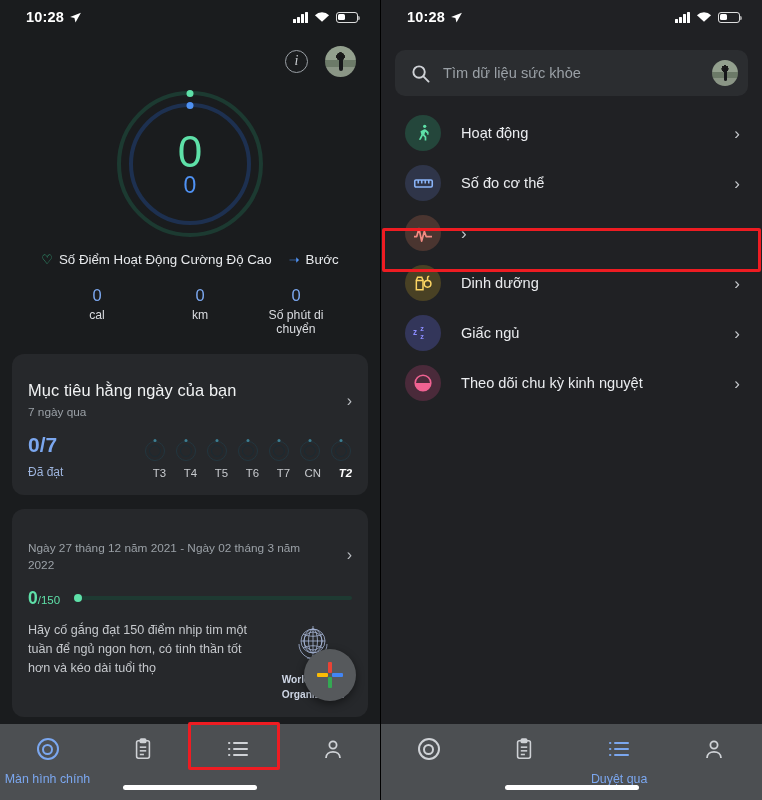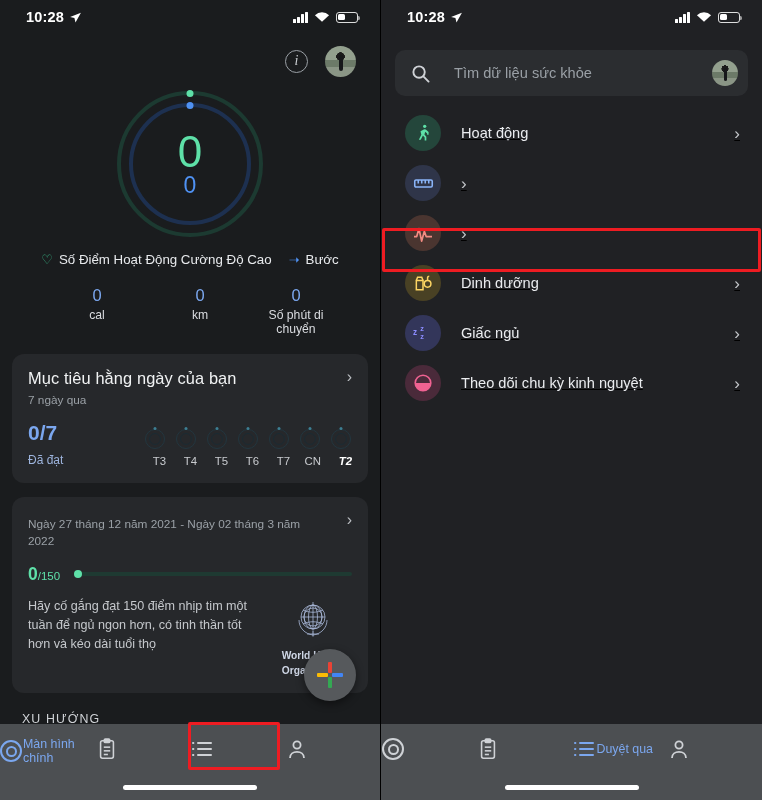--- a/index.html
+++ b/index.html
@@ -108,21 +108,21 @@
   .stat-v { font-size: 16.5px; color: #7ba7ef; line-height: 1.25; }
   .stat-l { font-size: 12.2px; color: #dadce0; margin-top: 2px; }
 
   
   .scroll-area { position: relative; }
   .card {
     background: #26282b; border-radius: 12px;
     margin: 0 12px 14px; padding: 15px 16px 16px;
     position: relative;
   }
-  .card-row { display:flex; align-items:flex-start; justify-content:space-between; }
+  .card-row { display:flex; align-items:center; justify-content:space-between;margin-top:12px; }
   .card-title { font-size: 16.4px; color: #f1f3f4; font-weight: 400; letter-spacing:.1px; }
   .card-sub { font-size: 11.8px; color: #9aa0a6; margin-top: 4px; line-height: 1.42; }
   .chev { color: #b8bcc0; font-size: 16px; line-height: 1; padding-left: 8px; }
 
   .daily-body { display:flex; align-items:flex-end; justify-content:space-between; margin-top: 14px; }
   .dg-num { font-size: 21px; color: #7ba7ef; font-weight: bold; line-height:1; }
   .dg-lab { font-size: 12px; color: #9db4dd; margin-top: 10px; }
   .days { display:flex; gap: 9px; }
   .day { width: 22px; text-align:right; }
   .day-ring {
@@ -169,22 +169,22 @@
   .plus i.c { left:11px; top:0;  width:4px; height:11px; background:#ea4335; }
   .plus i.d { left:11px; bottom:0; width:4px; height:11px; background:#34a853; }
 
   
   .botnav {
     position:absolute; left:0; right:0; bottom:0; height: 76px;
     background: #4c4f52; display:flex; align-items:flex-start;
   }
   .botnav.right-nav { background:#4c4f52; }
   .nav-item {
-    flex:1; display:flex; flex-direction:row; align-items:center;
-    padding-top: 13px; gap: 1px; position:relative;
+    flex:1; display:flex; flex-direction:column; align-items:center;
+    padding-top: 13px; gap: 11px; position:relative;
   }
   .nav-ico { width:24px; height:24px; display:flex; align-items:center; justify-content:center; }
   .nav-lab { font-size: 12.4px; color:#7ba7ef; }
   .home-bar {
     position:absolute; bottom: 10px; left:50%; transform:translateX(-50%);
     width: 134px; height: 5px; border-radius: 3px; background:#fff;
   }
   .ring-ico { width:22px; height:22px; border-radius:50%; border:2.2px solid #7ba7ef; position:relative; }
   .ring-ico::after{ content:''; position:absolute; inset:3.5px; border-radius:50%; border:2px solid #7ba7ef; }
   .ring-ico.dim { border-color:#cfd2d6; }
@@ -193,30 +193,30 @@
   .hl-box {
     position:absolute; border: 3px solid #ee1c22; border-radius: 2px;
     pointer-events:none;
   }
   .hl-nav { left: 188px; top: 722px; width: 92px; height: 48px; }
 
   
   .searchbar {
     margin: 16px 14px 0; height: 46px; background: #2b2d30;
     border-radius: 10px; display:flex; align-items:center;
-    padding: 0 10px 0 16px; gap: 24px;
+    padding: 0 10px 0 16px; gap: 13px;
   }
   .search-ico { width:19px; height:19px; flex:0 0 auto; }
   .search-ph { flex:1; font-size: 14.6px; color:#9aa0a6; }
 
   
   .list { margin-top: 12px; }
   .row {
     height: 50px; display:flex; align-items:center;
-    padding: 0 22px 0 24px; gap: 20px; position:relative;text-decoration:underline;
+    padding: 0 22px 0 24px; gap: 20px; position:relative;
   }
   .row-ico {
     width: 36px; height: 36px; border-radius: 50%;
     display:flex; align-items:center; justify-content:center; flex:0 0 auto;
   }
   .row-lab { flex:1; font-size: 14.6px; color:#eaecef; }
   .row-chev { color:#c3c6ca; font-size:17px; line-height:1; }
   .hl-row { left: 1px; top: 228px; width: 379px; height: 44px; }
 </style>
 </head>
@@ -495,20 +495,21 @@
       <div class="row">
         <div class="row-ico" style="background:#2f3549">
           <svg width="21" height="15" viewBox="0 0 24 16" fill="none" stroke="#8ab4f8" stroke-width="1.8">
             <rect x="2" y="4" width="20" height="8" rx="1.4"></rect>
             <line x1="6" y1="4" x2="6" y2="8"></line>
               <line x1="10" y1="4" x2="10" y2="8"></line>
             <line x1="14" y1="4" x2="14" y2="8"></line>
               <line x1="18" y1="4" x2="18" y2="8"></line>
           </svg>
         </div>
+        <div class="row-lab">Số đo cơ thể</div>
         <div class="row-chev">›</div>
       </div>
 
       <div class="row">
         <div class="row-ico" style="background:#4a3530">
           <svg width="22" height="18" viewBox="0 0 24 20" fill="none" stroke="#f28b82" stroke-width="1.9" stroke-linejoin="round">
             <path d="M2 14h3l2.5-9 3 14 3-11 2 6h6.5"></path>
           </svg>
         </div>
         <div class="row-chev">›</div>

